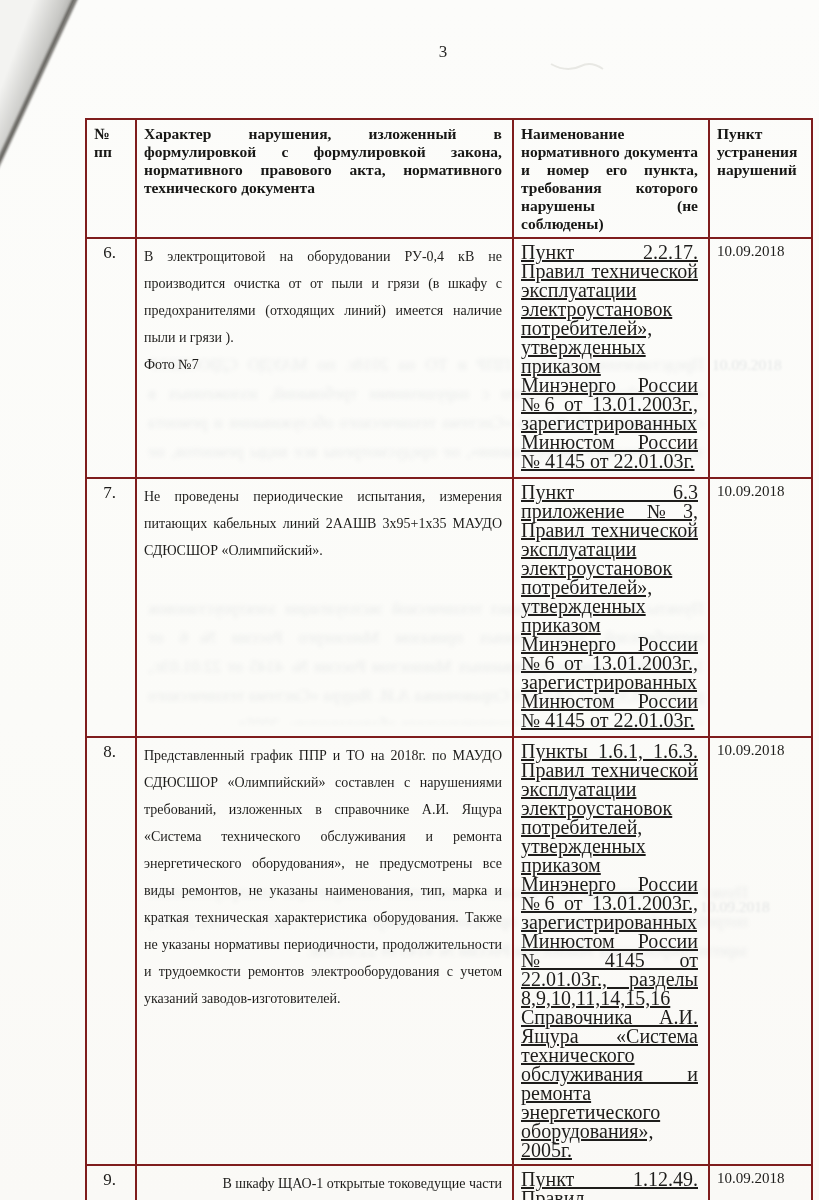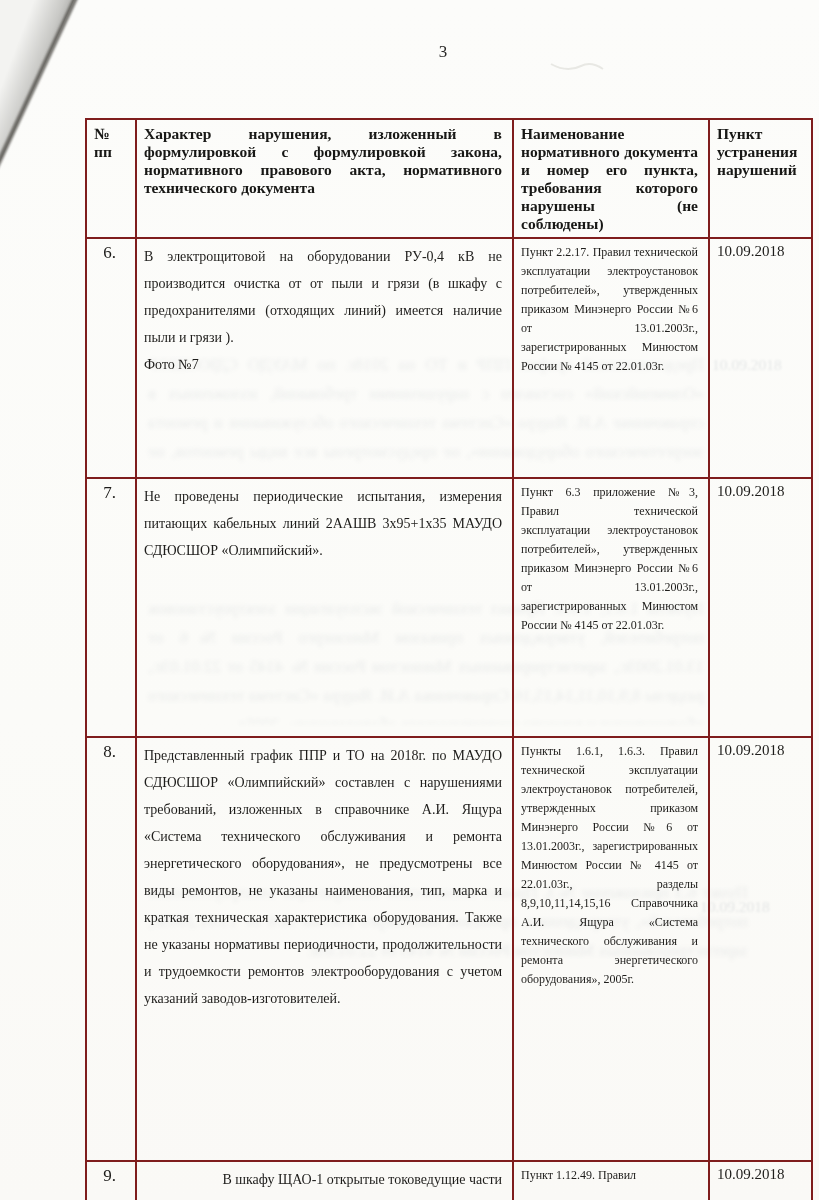--- a/index.html
+++ b/index.html
@@ -25,21 +25,21 @@
   col.c1{width:50px;} col.c2{width:377px;} col.c3{width:196px;} col.c4{width:103px;}
   tr.hdr th{
     font-size:15.5px;line-height:18px;font-weight:bold;text-align:left;
     padding-top:5px;color:#181816;
   }
   tr.hdr th.h2,tr.hdr th.h3{text-align:justify;}
   td.num{font-size:17px;text-align:center;padding-top:7px;color:#1c1b19;}
   td.vio{font-size:14px;line-height:27px;padding-top:6px;}
   td.vio .vtext{text-align:justify;}
   td.vio .photo{text-align:left;}
-  td.doc{font-size:12px;line-height:19px;text-align:justify;padding-top:7px;}
+  td.doc{font-size:20px;line-height:19px;text-align:justify;padding-top:7px;text-decoration:underline;}
   td.dl{font-size:15px;padding-top:7px;padding-left:4px;padding-right:2px;
     white-space:nowrap;}
   
   .corner-fold{position:absolute;left:0;top:0;pointer-events:none;}
   .crease{position:absolute;left:545px;top:48px;pointer-events:none;opacity:.6;}
   .ghost{
     position:absolute;color:#76828e;opacity:.13;filter:blur(2px);
     transform:scaleX(-1);font-size:17px;line-height:29px;text-align:justify;
     overflow:hidden;pointer-events:none;
   }

